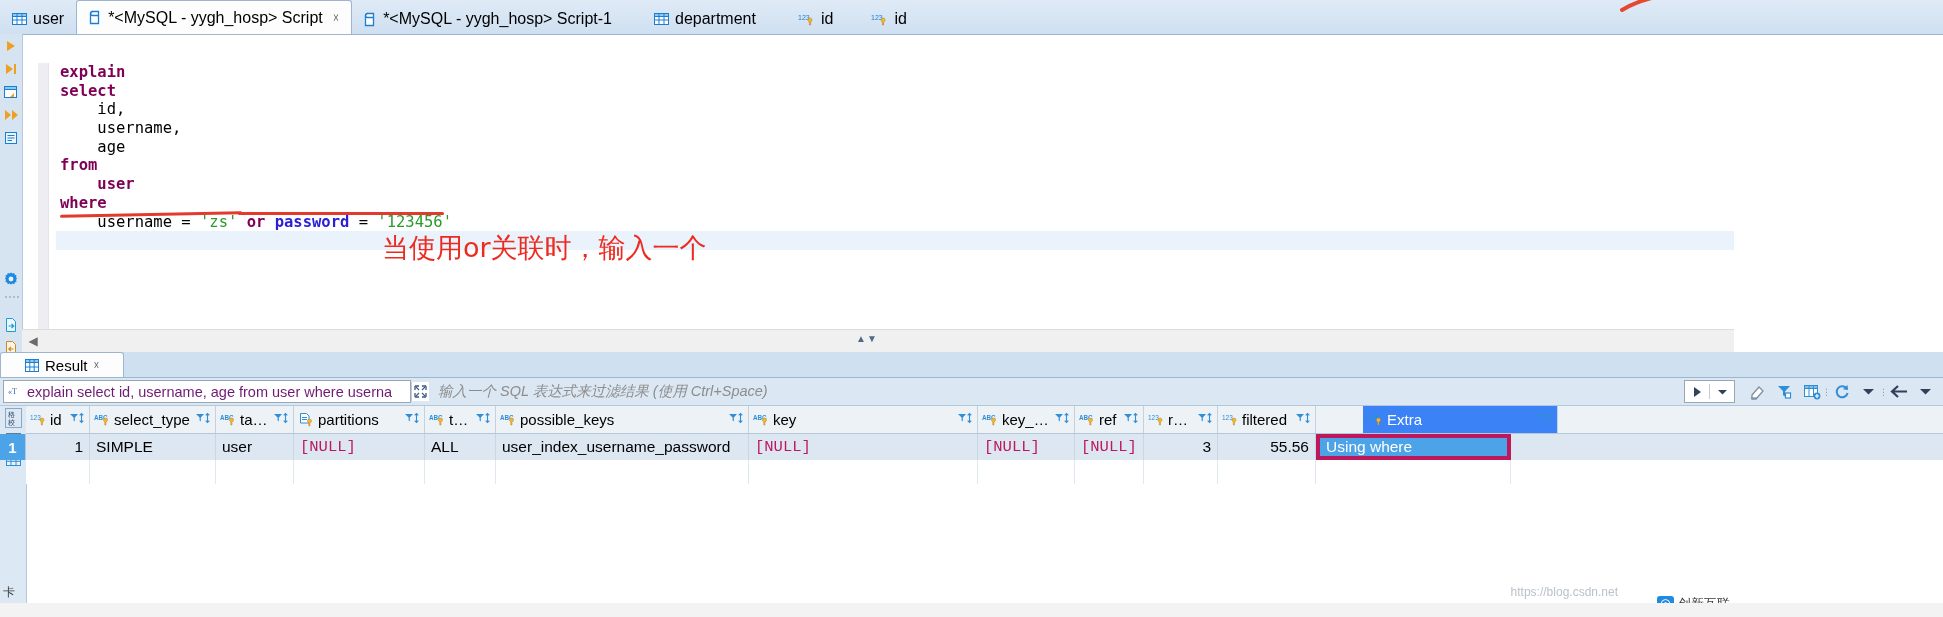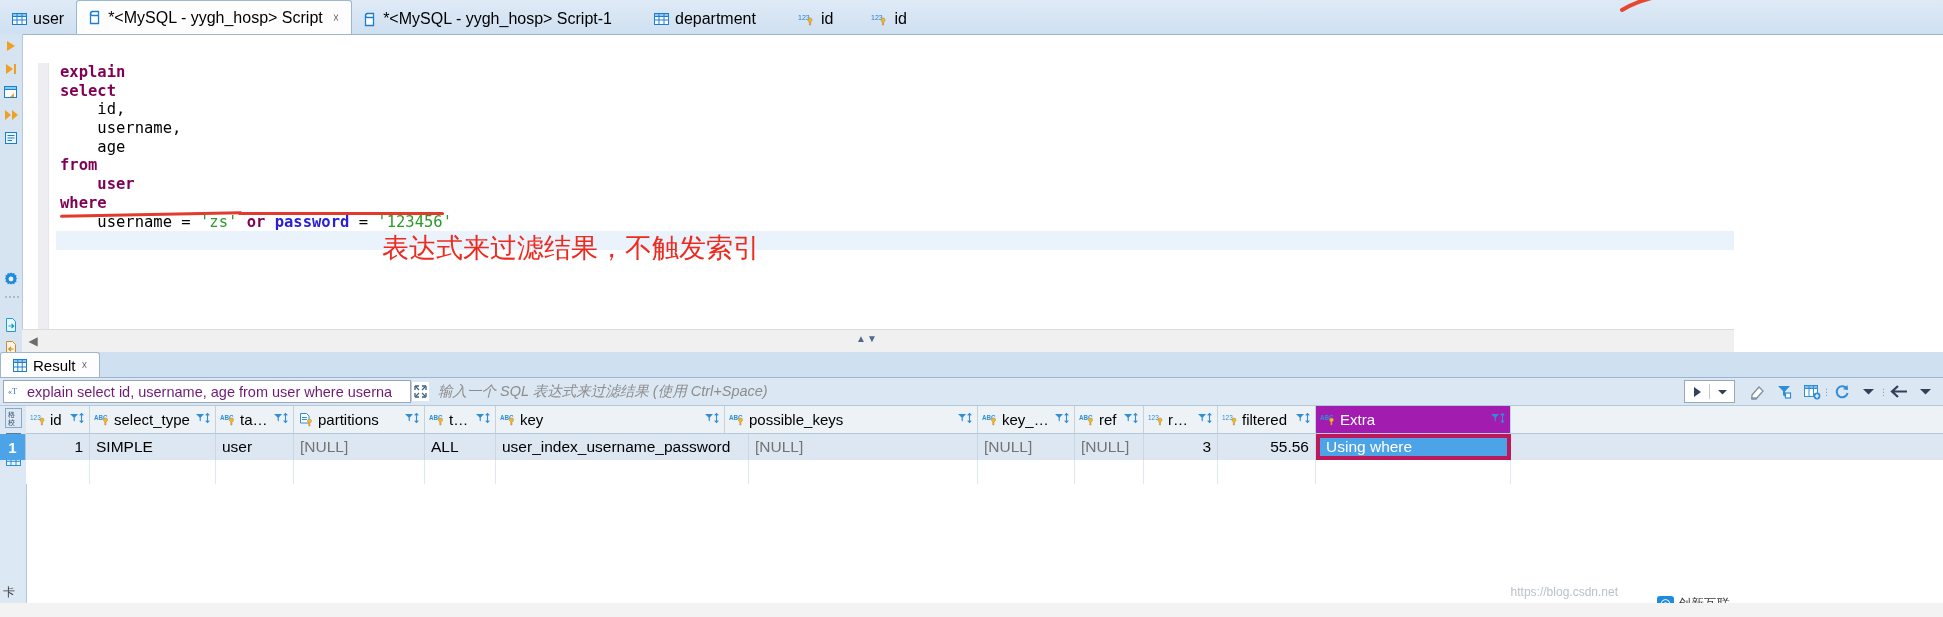--- a/index.html
+++ b/index.html
@@ -88,21 +88,21 @@
   }
 
   
   .respanel{position:absolute;left:0;top:352px;width:1943px;height:265px;background:#fff;}
   .restabbar{
     position:absolute;left:0;top:0;width:1943px;height:25px;
     background:#cfe0f1;border-bottom:1px solid #9cb6d0;
     display:flex;align-items:flex-end;
   }
   .restab{
-    display:flex;align-items:center;gap:6px;height:24px;padding:0 12px;
+    display:flex;align-items:center;gap:6px;height:24px;padding:0 24px;
     background:#fdfdfd;border:1px solid #9cb6d0;border-bottom:none;
     border-top-left-radius:3px;border-top-right-radius:3px;font-size:15px;
   }
   .restab .close-x{font-size:11px;color:#556;}
 
   
   .filterbar{
     position:absolute;left:0;top:26px;width:1943px;height:27px;
     background:#dbe7f3;border-bottom:1px solid #b4c8dc;
     display:flex;align-items:center;
@@ -137,41 +137,41 @@
   }
   .ghead{
     position:absolute;left:26px;top:0;right:0;height:27px;
     display:flex;background:#edf2f7;border-bottom:1px solid #b4c8dc;
   }
   .hcell{
     display:flex;align-items:center;gap:3px;height:27px;padding:0 4px;
     border-right:1px solid #c4d2e0;font-size:15px;background:#edf2f7;
     box-sizing:border-box;overflow:hidden;white-space:nowrap;
   }
-  .hcell.sel{background:#a21caf;color:#fff;}
+  .hcell.sel{background:#3b82f6;color:#fff;margin-left:47px;}
   .hcell .hlabel{flex:1;overflow:hidden;text-overflow:ellipsis;}
   .hcell .sortico{flex:0 0 auto;}
 
   .grow{
     position:absolute;left:26px;top:28px;right:0;height:26px;display:flex;
     background:#dde7f1;
   }
   .rnum{
     position:absolute;left:0;top:28px;width:26px;height:26px;
     background:#4da3e8;color:#fff;font-weight:bold;font-size:15px;
     display:flex;align-items:center;justify-content:center;
     border-right:1px solid #b4c8dc;box-sizing:border-box;
   }
   .gcell{
     display:flex;align-items:center;height:26px;padding:0 6px;
     border-right:1px solid #c9d6e3;font-size:15.5px;box-sizing:border-box;
     overflow:hidden;white-space:nowrap;
   }
   .gcell.num{justify-content:flex-end;}
-  .gcell.null{color:#737373;}
+  .gcell.null{color:#be185d;font-family:Liberation Mono, monospace;}
   .gcell.sel{background:#4da3e8;color:#fff;border:4px solid #be185d;box-sizing:border-box;}
   .emptyrow{
     position:absolute;left:26px;top:54px;right:0;height:24px;display:flex;background:#fff;
   }
   .ecell{height:24px;border-right:1px solid #dfe7ef;box-sizing:border-box;}
 
   
   .wm{
     position:absolute;right:116px;bottom:18px;color:#b9c1c9;font-size:12px;
     font-family:"Liberation Sans",sans-serif;
@@ -320,21 +320,21 @@
     </div>
   </div>
 
   <div class="editor">
     <div class="gutter"></div>
     <div class="code" id="code-area"><div class="ln"><span class="kw">explain</span></div><div class="ln"><span class="kw">select</span></div><div class="ln"><span class="id">    id,</span></div><div class="ln"><span class="id">    username,</span></div><div class="ln"><span class="id">    age</span></div><div class="ln"><span class="kw">from</span></div><div class="ln"><span class="kw">    user</span></div><div class="ln"><span class="kw">where</span></div><div class="ln"><span class="id">    username </span><span class="op">= </span><span class="str">'zs' </span><span class="kw">or </span><span class="pw">password </span><span class="op">= </span><span class="str">'123456'</span></div><div class="ln curline"><span class="id"></span></div></div>
   </div>
 
   <div class="ann-line" style="left:60px;top:213px;width:182px;height:3px;transform:rotate(-1.2deg);"></div>
   <div class="ann-line" style="left:238px;top:212px;width:206px;height:3px;"></div>
-  <div class="ann-text" style="left:382px;top:230px;">表达式来过滤结果，不触发索引</div>
+  <div class="ann-text" style="left:382px;top:230px;">当使用or关联时，输入一个</div>
   <svg class="ann-arc" style="left:1620px;top:-16px;" width="200" height="30" viewBox="0 0 200 30">
     <path d="M2 26 C40 2 140 0 196 4" fill="none" stroke="#e8472f" stroke-width="4" stroke-linecap="round"></path>
   </svg>
 
   <div class="hscroll">
     <div class="arrowbox">◀</div>
     <div class="track"></div>
   </div>
   <div class="collapse">▲▼</div>
 
@@ -512,37 +512,37 @@
             <span class="ico"><svg width="17" height="14" viewBox="0 0 17 14">
                 <text x="0" y="7" font-size="6.3" fill="#2f8ed6" font-family="Liberation Sans" font-weight="bold">ABC</text>
                 <path d="M9.5 7 a2 2 0 1 1 2.5 1.9 L12 12 H10.8 V8.9 A2 2 0 0 1 9.5 7Z" fill="#f5b731" stroke="#b7841d" stroke-width="0.5"></path>
               </svg></span>
             <span class="hlabel">type</span>
             <span class="sortico"><svg width="16" height="13" viewBox="0 0 16 13">
                 <path d="M1 2 h8 l-3.2 3.6 v4 L4.6 8.6 v-3 z" fill="#2f8ed6"></path>
                 <path d="M12.5 1.5 v9 M10.7 3.3 L12.5 1.5 L14.3 3.3 M10.7 8.7 L12.5 10.5 L14.3 8.7" fill="none" stroke="#2f8ed6" stroke-width="1.1"></path>
               </svg></span>
           </div>
+          <div class="hcell" style="width: 253px;">
+            <span class="ico"><svg width="17" height="14" viewBox="0 0 17 14">
+                <text x="0" y="7" font-size="6.3" fill="#2f8ed6" font-family="Liberation Sans" font-weight="bold">ABC</text>
+                <path d="M9.5 7 a2 2 0 1 1 2.5 1.9 L12 12 H10.8 V8.9 A2 2 0 0 1 9.5 7Z" fill="#f5b731" stroke="#b7841d" stroke-width="0.5"></path>
+              </svg></span>
+            <span class="hlabel">possible_keys</span>
+            <span class="sortico"><svg width="16" height="13" viewBox="0 0 16 13">
+                <path d="M1 2 h8 l-3.2 3.6 v4 L4.6 8.6 v-3 z" fill="#2f8ed6"></path>
+                <path d="M12.5 1.5 v9 M10.7 3.3 L12.5 1.5 L14.3 3.3 M10.7 8.7 L12.5 10.5 L14.3 8.7" fill="none" stroke="#2f8ed6" stroke-width="1.1"></path>
+              </svg></span>
+          </div>
           <div class="hcell" style="width: 229px;">
             <span class="ico"><svg width="17" height="14" viewBox="0 0 17 14">
                 <text x="0" y="7" font-size="6.3" fill="#2f8ed6" font-family="Liberation Sans" font-weight="bold">ABC</text>
                 <path d="M9.5 7 a2 2 0 1 1 2.5 1.9 L12 12 H10.8 V8.9 A2 2 0 0 1 9.5 7Z" fill="#f5b731" stroke="#b7841d" stroke-width="0.5"></path>
               </svg></span>
             <span class="hlabel">key</span>
-            <span class="sortico"><svg width="16" height="13" viewBox="0 0 16 13">
-                <path d="M1 2 h8 l-3.2 3.6 v4 L4.6 8.6 v-3 z" fill="#2f8ed6"></path>
-                <path d="M12.5 1.5 v9 M10.7 3.3 L12.5 1.5 L14.3 3.3 M10.7 8.7 L12.5 10.5 L14.3 8.7" fill="none" stroke="#2f8ed6" stroke-width="1.1"></path>
-              </svg></span>
-          </div>
-          <div class="hcell" style="width: 253px;">
-            <span class="ico"><svg width="17" height="14" viewBox="0 0 17 14">
-                <text x="0" y="7" font-size="6.3" fill="#2f8ed6" font-family="Liberation Sans" font-weight="bold">ABC</text>
-                <path d="M9.5 7 a2 2 0 1 1 2.5 1.9 L12 12 H10.8 V8.9 A2 2 0 0 1 9.5 7Z" fill="#f5b731" stroke="#b7841d" stroke-width="0.5"></path>
-              </svg></span>
-            <span class="hlabel">possible_keys</span>
             <span class="sortico"><svg width="16" height="13" viewBox="0 0 16 13">
                 <path d="M1 2 h8 l-3.2 3.6 v4 L4.6 8.6 v-3 z" fill="#2f8ed6"></path>
                 <path d="M12.5 1.5 v9 M10.7 3.3 L12.5 1.5 L14.3 3.3 M10.7 8.7 L12.5 10.5 L14.3 8.7" fill="none" stroke="#2f8ed6" stroke-width="1.1"></path>
               </svg></span>
           </div>
           <div class="hcell" style="width: 97px;">
             <span class="ico"><svg width="17" height="14" viewBox="0 0 17 14">
                 <text x="0" y="7" font-size="6.3" fill="#2f8ed6" font-family="Liberation Sans" font-weight="bold">ABC</text>
                 <path d="M9.5 7 a2 2 0 1 1 2.5 1.9 L12 12 H10.8 V8.9 A2 2 0 0 1 9.5 7Z" fill="#f5b731" stroke="#b7841d" stroke-width="0.5"></path>
               </svg></span>

